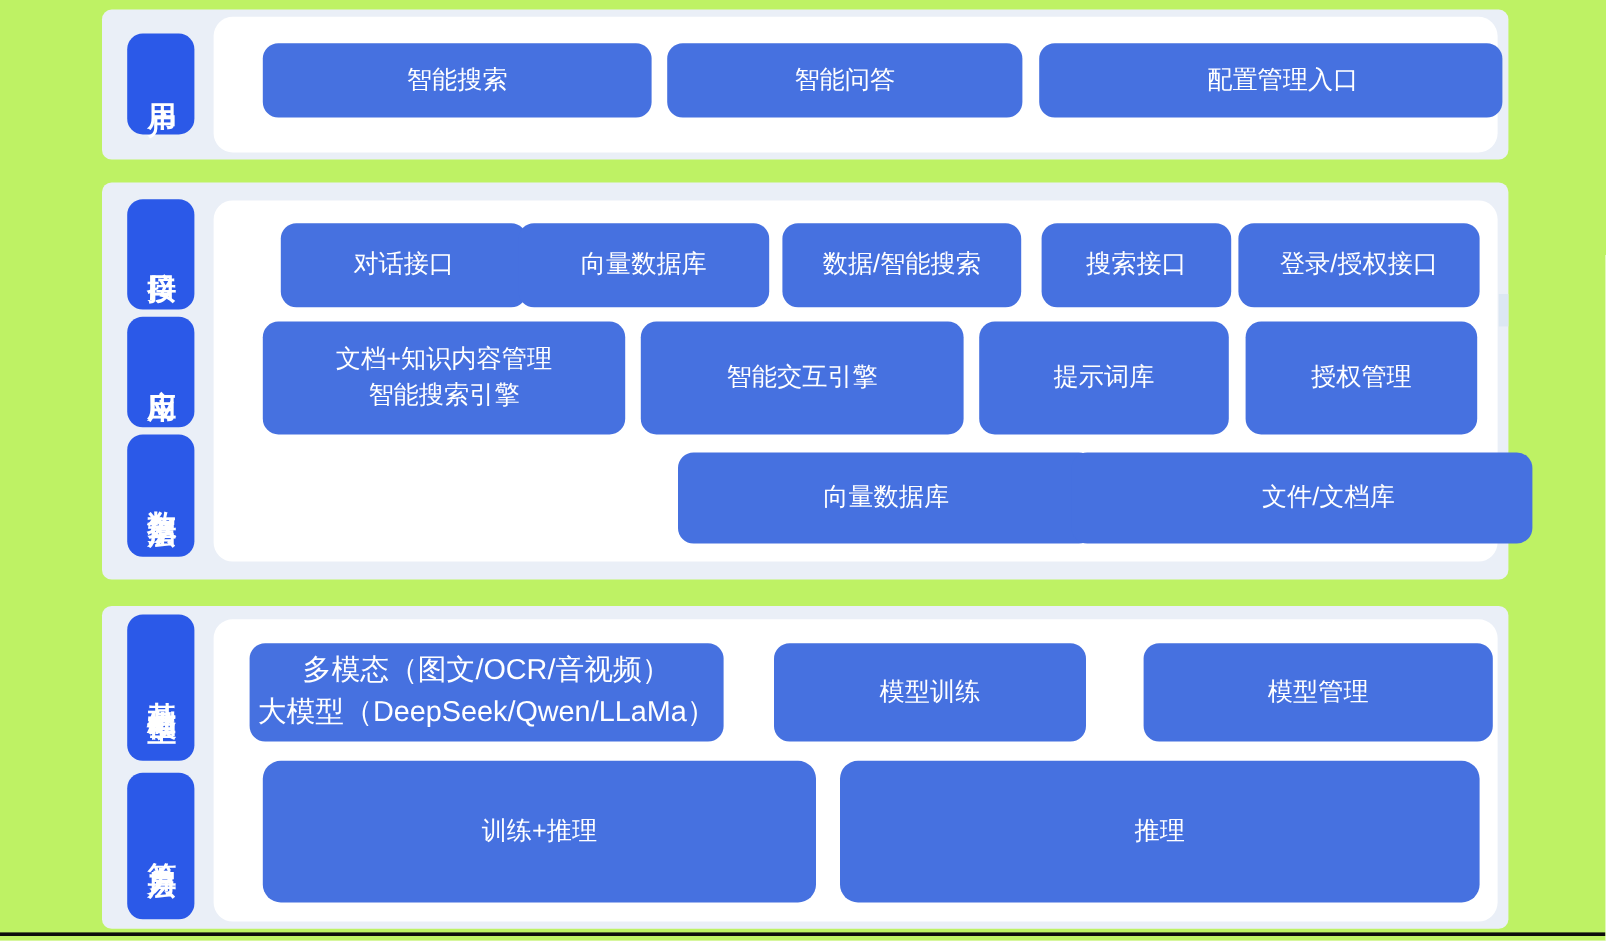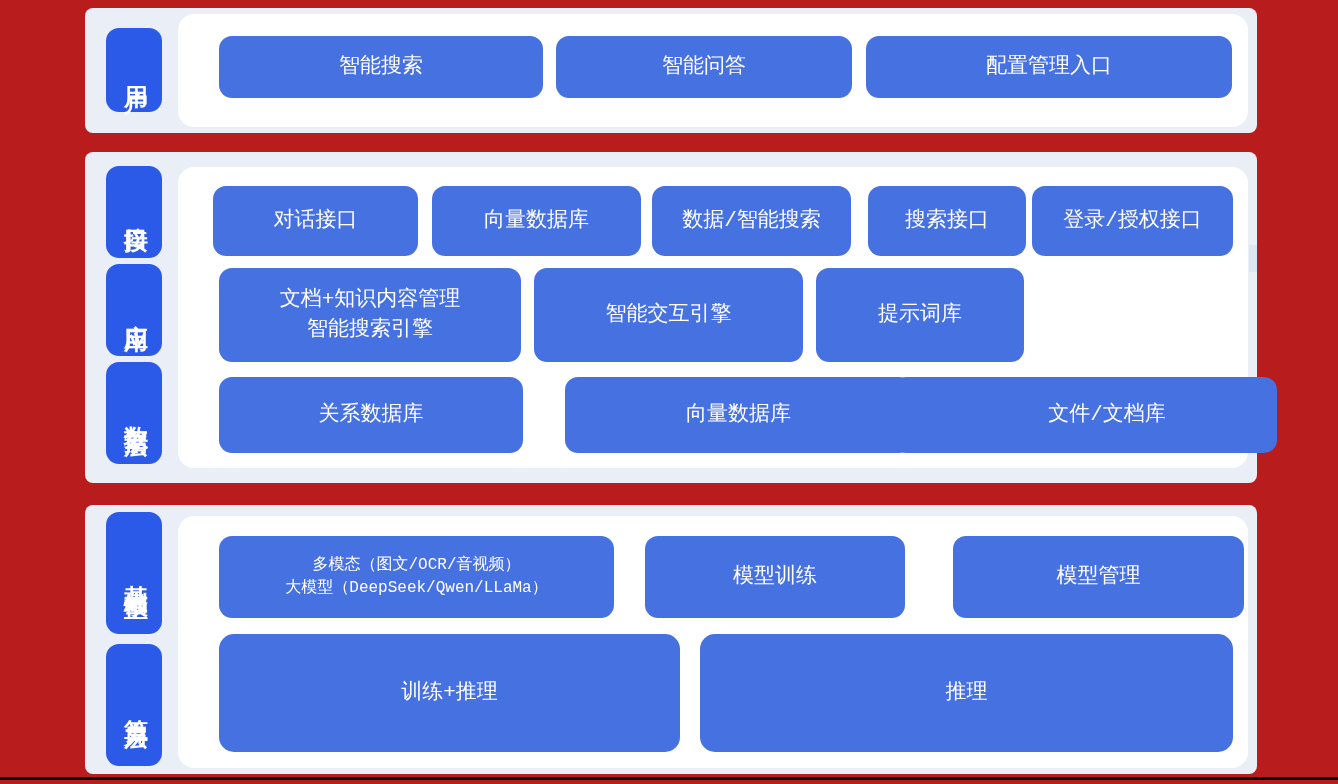--- a/index.html
+++ b/index.html
@@ -1,18 +1,18 @@
 <!DOCTYPE html>
 <html><head>
 <meta charset="utf-8">
 <style>
   html,body { margin:0; padding:0; background:#ffffff; }
   .canvas {
     position:relative; width:1338px; height:784px; overflow:hidden;
-    background:#b91c1c; font-family:Liberation Mono, monospace;
+    background:#bef264; font-family:Liberation Sans, sans-serif;
   }
   .band { position:absolute; background:#eaeff7; border-radius:8px; }
   .panel { position:absolute; background:#ffffff; border-radius:16px; }
   .side-label {
     position:absolute; background:#2b59e8; border-radius:13px;
     display:flex; align-items:center; justify-content:center;
   }
   .side-label span {
     writing-mode:vertical-rl; -webkit-writing-mode:vertical-rl;
     text-orientation:upright; -webkit-text-orientation:upright;
@@ -36,40 +36,40 @@
     <div class="side-label" style="left:21px; top:20px; width:56px; height:84px;">
       <span>用户</span>
     </div>
     <div class="panel" style="left:93px; top:6px; width:1070px; height:113px;">
       <div class="btn" style="left:41px; top:22px; width:324px; height:62px;">
         <span>智能搜索</span>
       </div>
       <div class="btn" style="left:378px; top:22px; width:296px; height:62px;">
         <span>智能问答</span>
       </div>
-      <div class="btn" style="left:688px; top:22px; width:366px; height:62px;">
+      <div class="btn" style="left:688px; top:22px; width:366px; height:62px;padding-left:20px;">
         <span>配置管理入口</span>
       </div>
     </div>
   </div>
 
   <div class="band" style="left:85px; top:152px; width:1172px; height:331px;">
     <div class="side-label" style="left:21px; top:14px; width:56px; height:92px;">
       <span>接口</span>
     </div>
     <div class="side-label" style="left:21px; top:112px; width:56px; height:92px;">
       <span>应用</span>
     </div>
     <div class="side-label" style="left:21px; top:210px; width:56px; height:102px;">
       <span>数据层</span>
     </div>
 
     <div class="panel" style="left:93px; top:15px; width:1070px; height:301px;">
 
-      <div class="btn" style="left:35px; top:19px; width:205px; height:70px;">
+      <div class="btn" style="left:56px; top:19px; width:205px; height:70px;">
         <span>对话接口</span>
       </div>
       <div class="btn" style="left:254px; top:19px; width:209px; height:70px;">
         <span>向量数据库</span>
       </div>
       <div class="btn" style="left:474px; top:19px; width:199px; height:70px;">
         <span>数据/智能搜索</span>
       </div>
       <div class="btn" style="left:854px; top:19px; width:201px; height:70px;">
         <span>登录/授权接口</span>
@@ -81,24 +81,24 @@
       <div class="btn" style="left:41px; top:101px; width:302px; height:94px;">
         <span>文档+知识内容管理</span>
         <span>智能搜索引擎</span>
       </div>
       <div class="btn" style="left:356px; top:101px; width:269px; height:94px;">
         <span>智能交互引擎</span>
       </div>
       <div class="btn" style="left:638px; top:101px; width:208px; height:94px;">
         <span>提示词库</span>
       </div>
+      <div class="btn" style="left:860px; top:101px; width:193px; height:94px;">
+        <span>授权管理</span>
+      </div>
 
-      <div class="btn" style="left:41px; top:210px; width:304px; height:76px;">
-        <span>关系数据库</span>
-      </div>
       <div class="btn" style="left:355px; top:210px; width:347px; height:76px;margin-left:32px;">
         <span>向量数据库</span>
       </div>
       <div class="btn" style="left:715px; top:210px; width:340px; height:76px;padding-left:44px;">
         <span>文件/文档库</span>
       </div>
     </div>
   </div>
 
   <div class="notch" style="left:1249px; top:245px; width:8px; height:27px;"></div>
@@ -106,21 +106,21 @@
   <div class="band" style="left:85px; top:505px; width:1172px; height:269px;">
     <div class="side-label" style="left:21px; top:7px; width:56px; height:122px;">
       <span>基础模型</span>
     </div>
     <div class="side-label" style="left:21px; top:139px; width:56px; height:122px;">
       <span>算力层</span>
     </div>
 
     <div class="panel" style="left:93px; top:11px; width:1070px; height:252px;">
 
-      <div class="btn" style="left:41px; top:20px; width:395px; height:82px; font-size:16px;text-align:right;">
+      <div class="btn" style="left:30px; top:20px; width:395px; height:82px; font-size:24px;text-align:right;">
         <span>多模态（图文/OCR/音视频）</span>
         <span>大模型（DeepSeek/Qwen/LLaMa）</span>
       </div>
       <div class="btn" style="left:467px; top:20px; width:260px; height:82px;">
         <span>模型训练</span>
       </div>
       <div class="btn" style="left:775px; top:20px; width:291px; height:82px;">
         <span>模型管理</span>
       </div>
 

